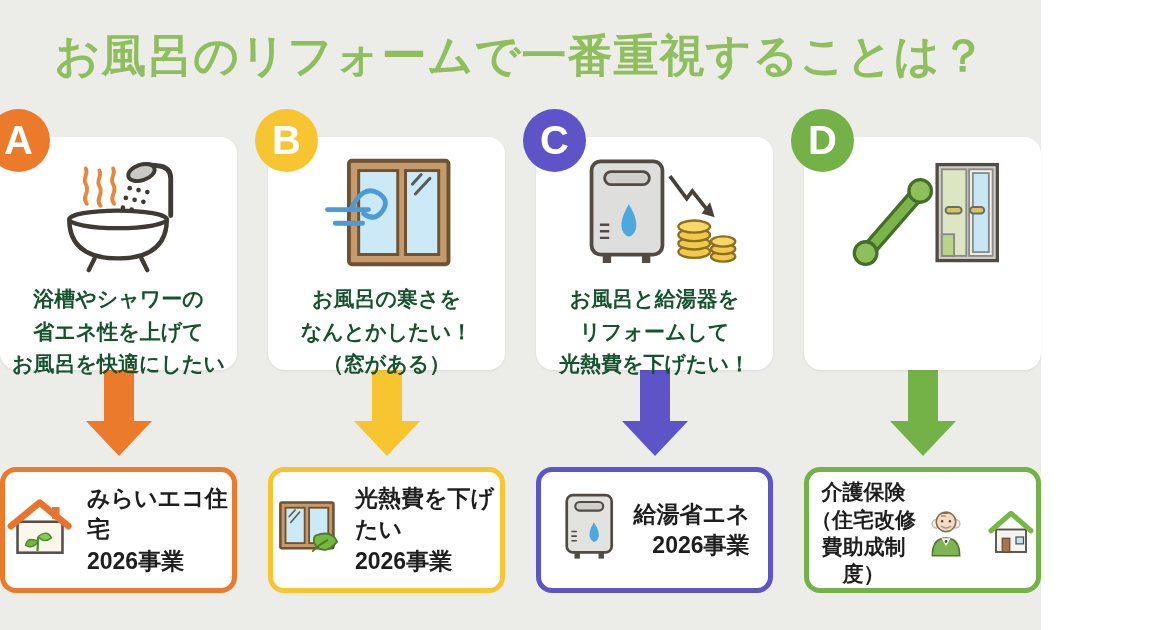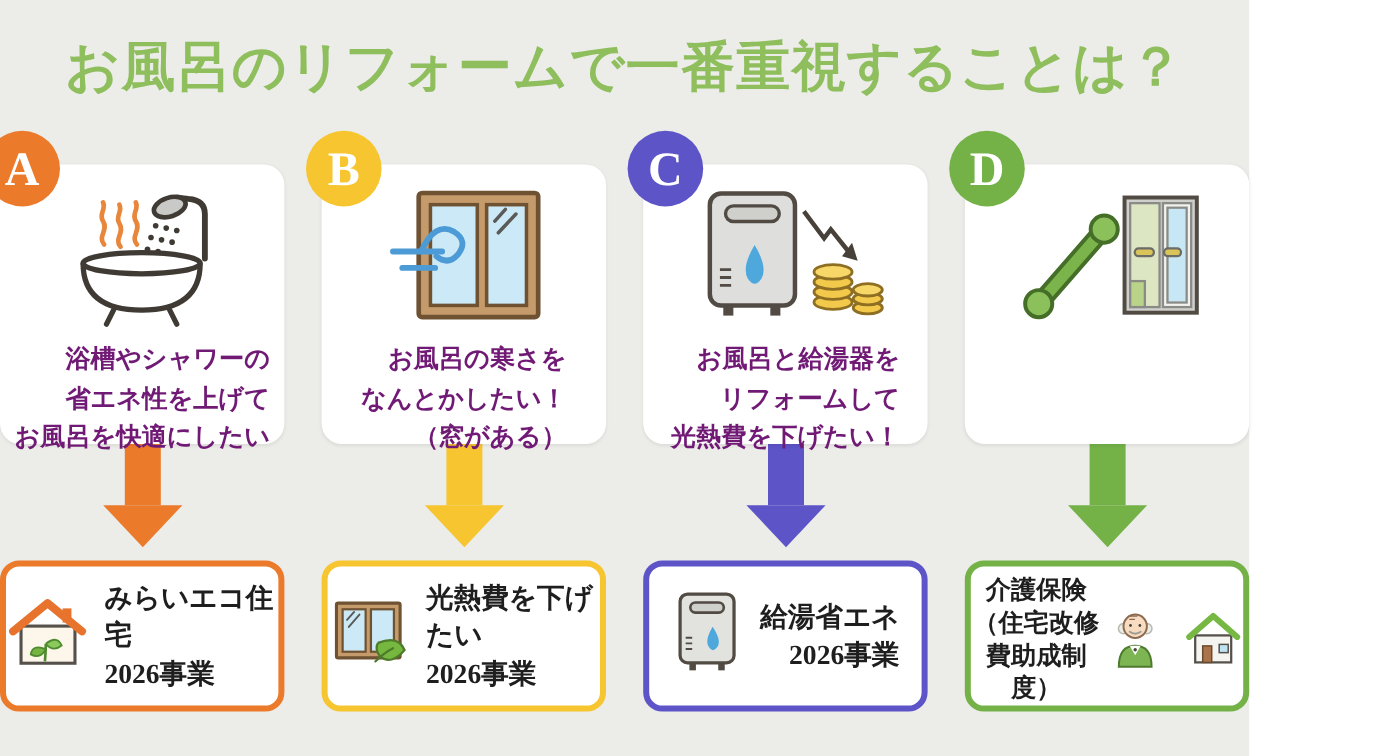--- a/index.html
+++ b/index.html
@@ -5,21 +5,20 @@
   html, body { margin: 0; padding: 0; }
   body {
     width: 1155px; height: 630px;
     font-family: "Liberation Sans", "DejaVu Sans", sans-serif;
     overflow: hidden;
   }
   .canvas {
     position: relative;
     width: 1041px; height: 630px;
     background: #ECECE9;
-    font-family: Liberation Serif, serif;
   }
   .title {
     position: absolute; top: 26px; left: 0; right: 0;
     text-align: center;
     font-size: 45px; font-weight: 900;
     letter-spacing: 1px;
     margin: 0;
   }
   .columns {
     position: absolute; top: 137px; left: 0; right: 0;
@@ -40,21 +39,21 @@
     position: absolute; top: -28px; left: -13px;
     width: 63px; height: 63px; border-radius: 50%;
     display: flex; align-items: center; justify-content: center;
     color: #FFFFFF; font-size: 40px; font-weight: 800;
     z-index: 2;
   }
   .card-icon { height: 122px; display: flex; align-items: center; justify-content: center; }
   .card-text {
     margin-top: 8px;
     font-size: 21px; font-weight: 800; line-height: 1.55;
-    color: #701a75; text-align: right;
+    color: #14532d; text-align: center;
     white-space: pre-line;
   }
   .arrow { height: 87px; display: flex; flex-direction: column; align-items: center; justify-content: flex-start; }
   .arrow-stem { width: 30px; height: 51px; }
   .arrow-head { width: 0; height: 0; border-left: 33px solid transparent; border-right: 33px solid transparent; border-top-width: 35px; border-top-style: solid; }
   .program-box {
     margin-top: 10px;
     width: 100%; height: 126px;
     background: #FFFFFF;
     border-width: 5px; border-style: solid;

